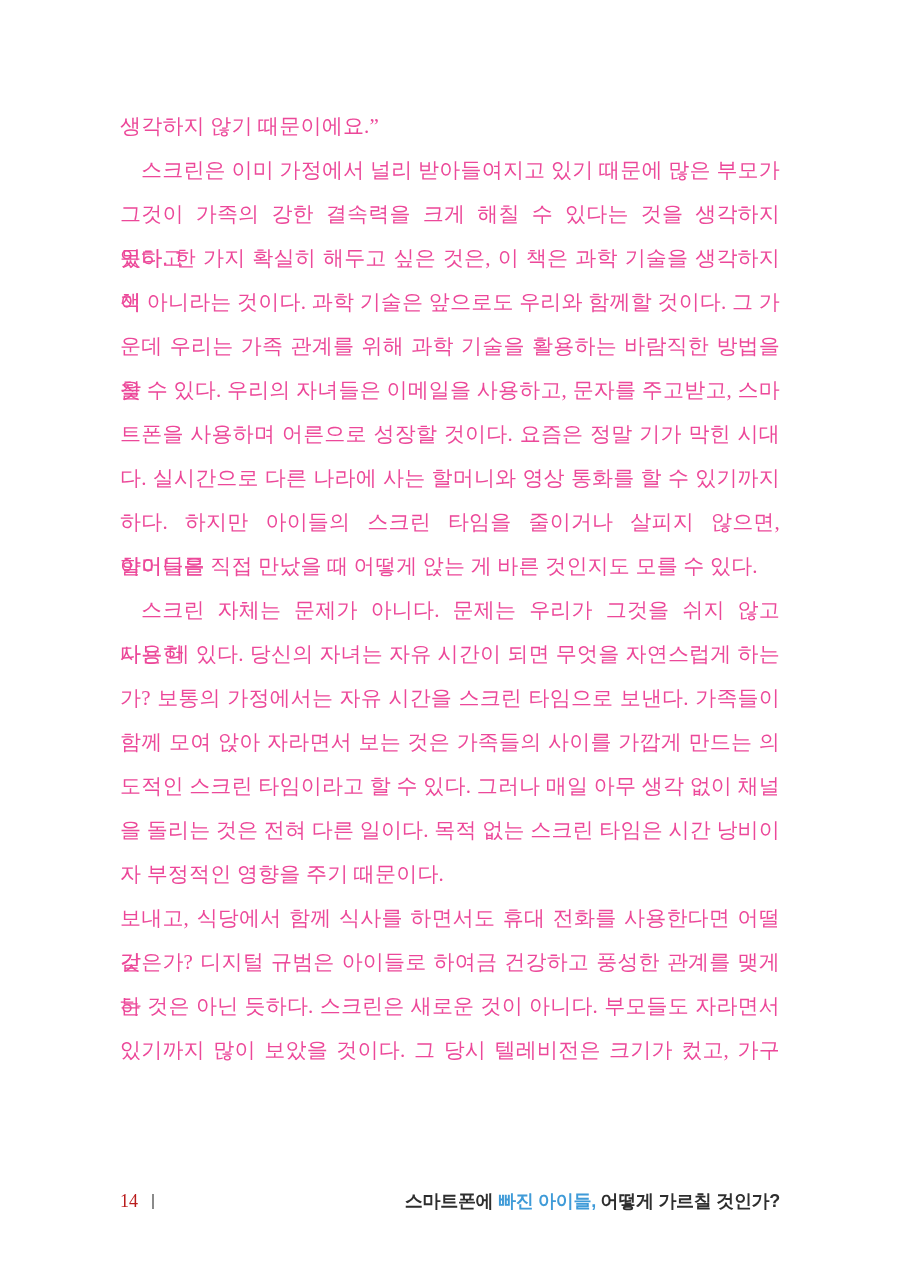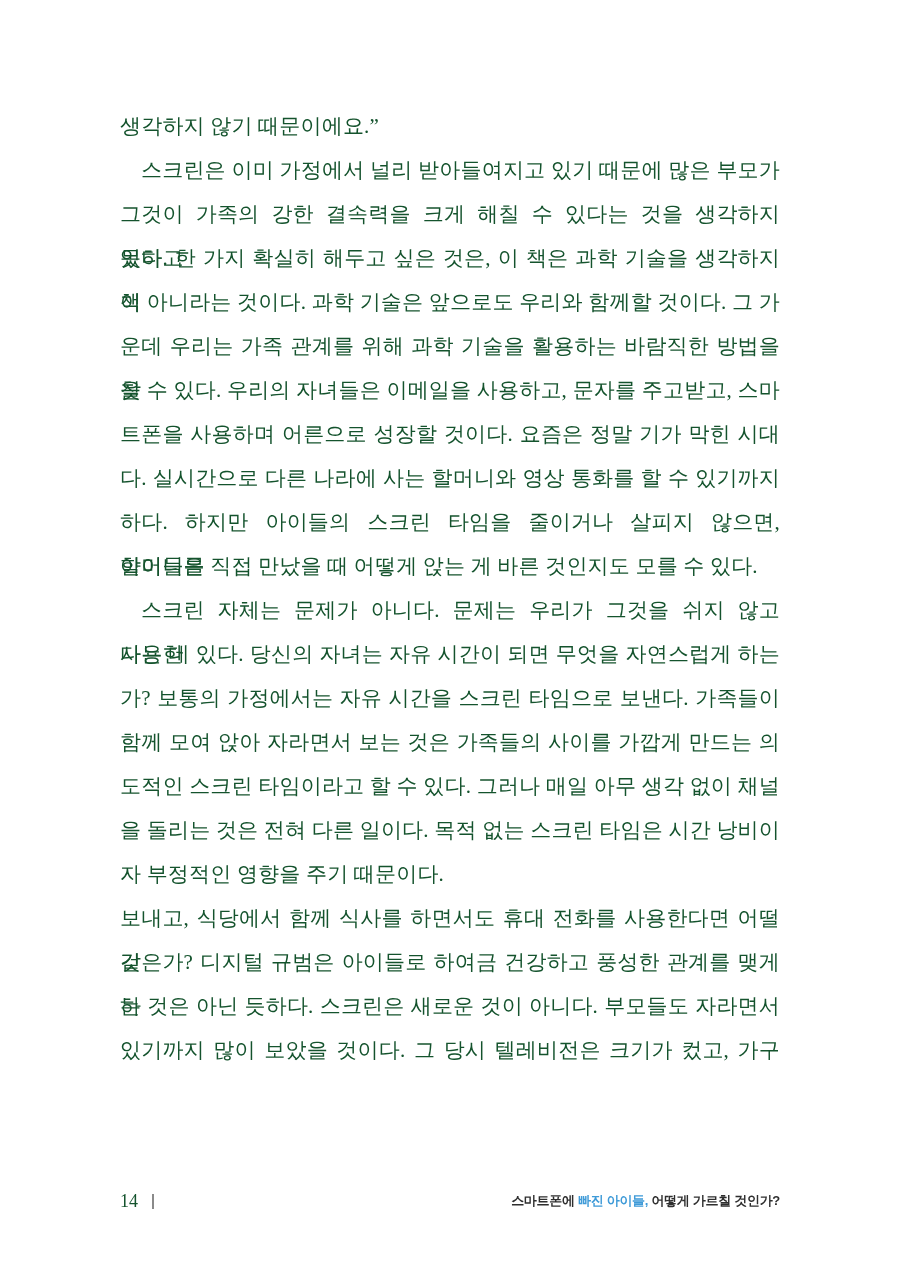--- a/index.html
+++ b/index.html
@@ -13,21 +13,21 @@
     height: 1278px;
     background: #ffffff;
     overflow: hidden;
     font-family: "Liberation Serif", "DejaVu Serif", serif;
   }
   .body-text {
     position: absolute;
     top: 104px;
     left: 120px;
     width: 660px;
-    color: #14532d;
+    color: #ec4899;
     font-size: 21px;
     line-height: 44px;
     letter-spacing: 0.2px;
   }
   .line {
     height: 44px;
     white-space: nowrap;
   }
   
   .line.j {
@@ -50,32 +50,32 @@
     justify-content: space-between;
     align-items: center;
   }
   .footer-left {
     display: flex;
     align-items: center;
   }
   .page-number {
     font-family: "Liberation Serif", "DejaVu Serif", serif;
     font-size: 18px;
-    color: #14532d;
+    color: #b91c1c;
   }
   .footer-divider {
     display: inline-block;
     width: 1.5px;
     height: 15px;
     background: #8a8a8a;
     margin-left: 14px;
   }
   .book-title {
     font-family: "Liberation Sans", "DejaVu Sans", sans-serif;
-    font-size: 13px;
+    font-size: 18px;
     font-weight: 700;
     color: #2e2e2e;
     letter-spacing: -0.3px;
     margin-left: 44px;
   }
   .book-title .hl {
     color: #3f9bd8;
   }
 </style>
 </head>

